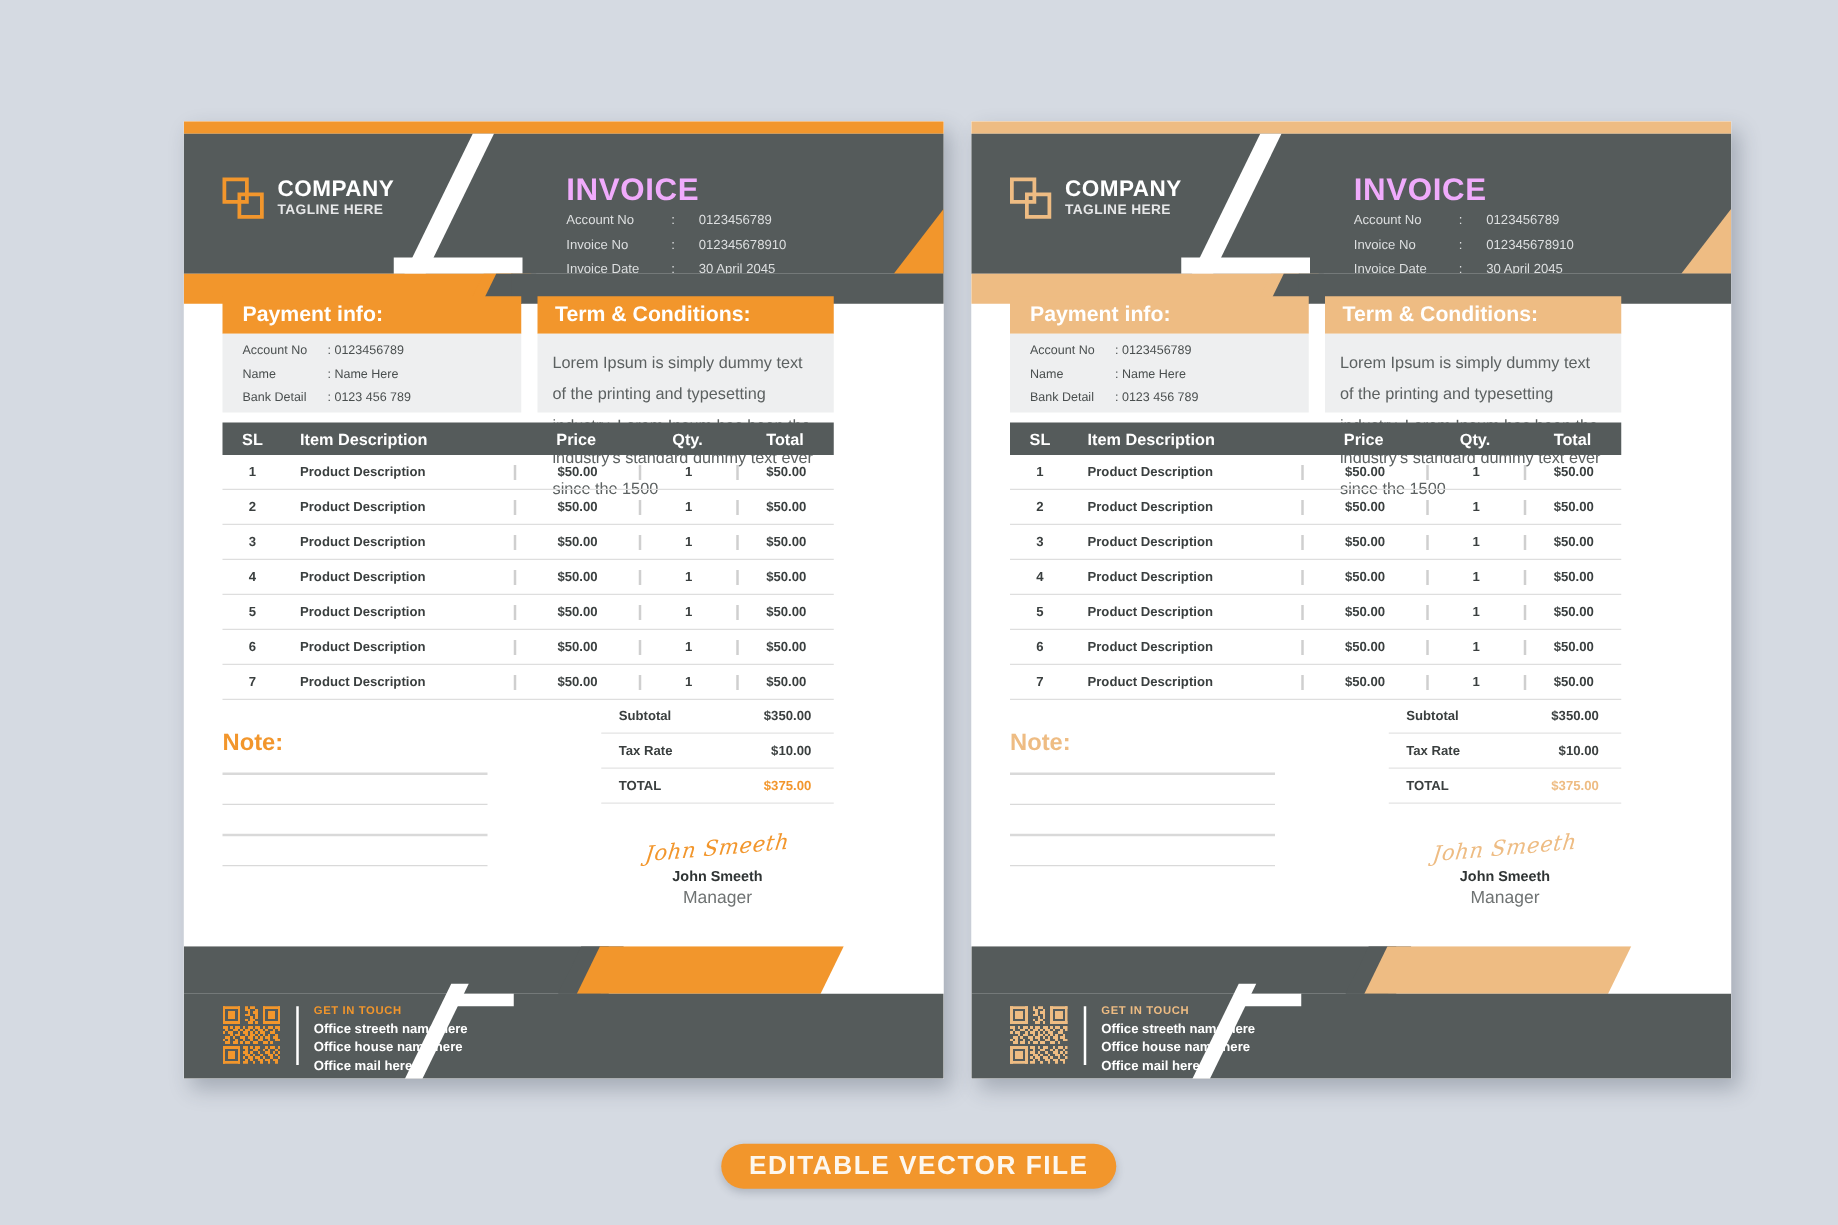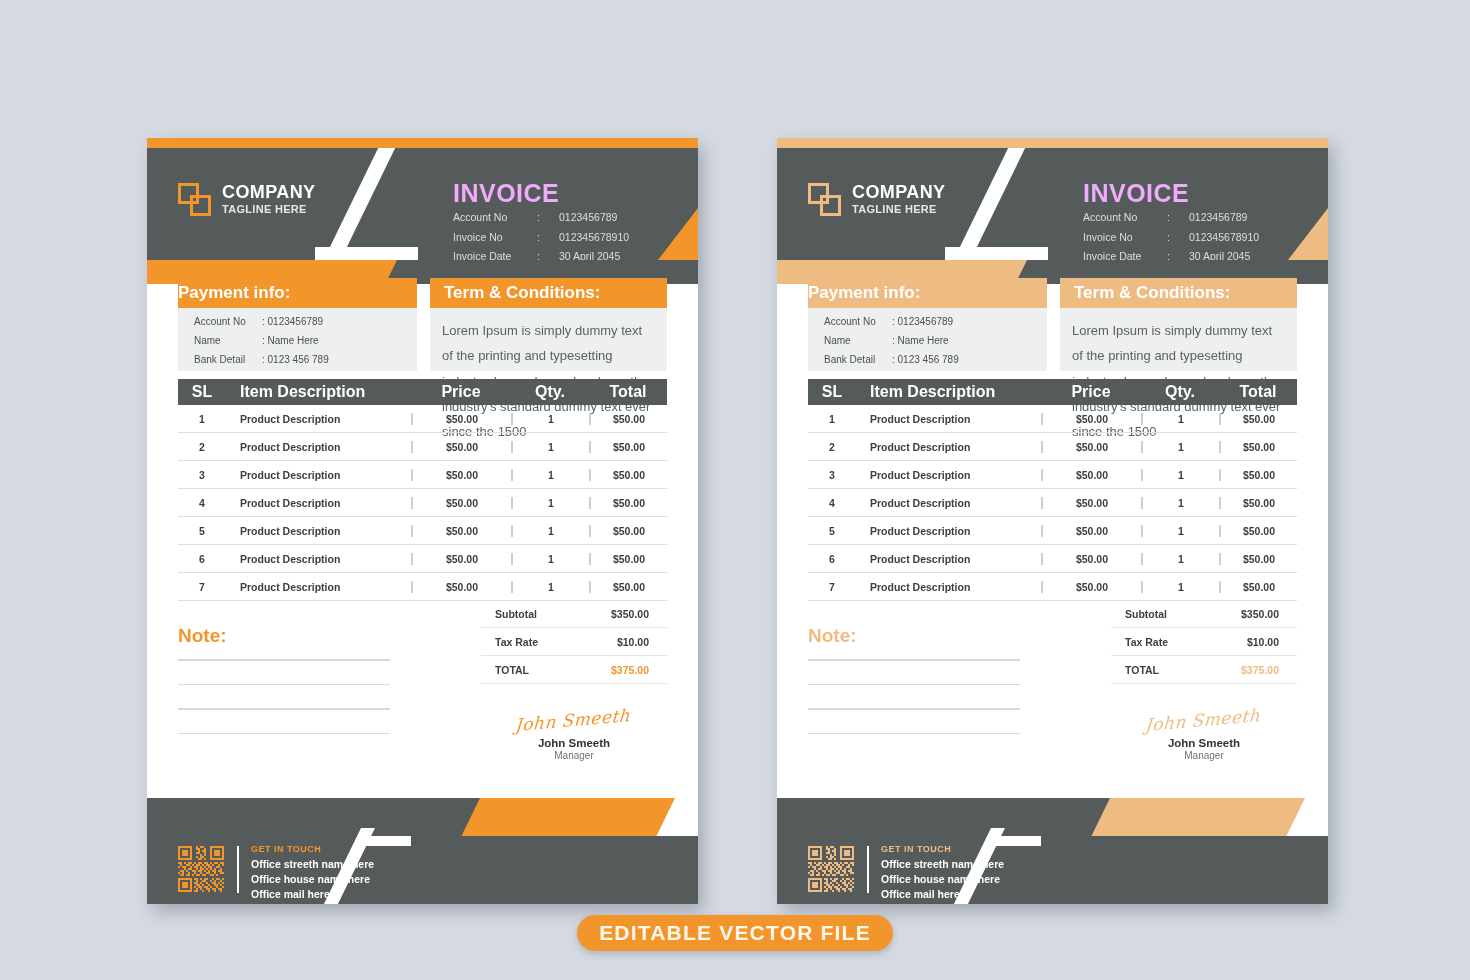--- a/index.html
+++ b/index.html
@@ -7,26 +7,25 @@
     width: 1470px; height: 980px;
     background: #d5dae2;
     font-family: "Liberation Sans", sans-serif;
     overflow: hidden;
   }
   .stage { position: relative; width: 1470px; height: 980px; }
 
   
   .invoice {
     position: absolute;
-    width: 551px;
+    width: 608px;
     height: 766px;
     background: #ffffff;
     box-shadow: 6px 8px 16px rgba(40,50,70,0.28);
     overflow: hidden;
-    margin-top: 41px;
   }
   #inv-left  { left: 147px; top: 97px; }
   #inv-right { left: 777px; top: 97px; }
 
   
   .top-strip { position: absolute; left: 0; top: 0; width: 100%; height: 10px; }
   .header {
     position: absolute; left: 0; top: 10px; width: 100%; height: 112px;
     background: #555b5b; overflow: hidden;
   }
@@ -78,21 +77,21 @@
   }
   .meta { position: absolute; left: 306px; top: 64px; }
   .meta-row { display: flex; font-size: 10.5px; color: #dddfe0; line-height: 1.0; margin-bottom: 9px; }
   .meta-k { width: 84px; }
   .meta-c { width: 22px; }
   .meta-v { }
 
   
   .pay-band {
     position: absolute; left: 31px; top: 140px; width: 239px; height: 30px;
-    display: flex; align-items: center; 
+    display: flex; align-items: center; padding-left: 16px;
   }
   .pay-band span { color: #ffffff; font-size: 17px; font-weight: 700; }
   .terms-band {
     position: absolute; left: 283px; top: 140px; width: 237px; height: 30px;
     display: flex; align-items: center; padding-left: 14px;
   }
   .terms-band span { color: #ffffff; font-size: 17px; font-weight: 700; }
 
   .pay-box {
     position: absolute; left: 31px; top: 170px; width: 239px; height: 63px;
@@ -104,21 +103,21 @@
   .terms-box {
     position: absolute; left: 283px; top: 170px; width: 237px; height: 63px;
     background: #eeeff0; padding: 10px 12px 0 12px;
   }
   .terms-box p { font-size: 13px; color: #5c6161; line-height: 1.95; }
 
   
   .tbl { position: absolute; left: 31px; top: 241px; width: 489px; }
   .tbl-head {
     display: flex; height: 26px; align-items: center;
-    background: #555b5b; color: #ffffff; font-size: 16px; font-weight: 700;
+    background: #555b5b; color: #ffffff; font-size: 13px; font-weight: 700;
   }
   .tbl-row {
     display: flex; height: 28px; align-items: center;
     border-bottom: 1px solid #dedede; color: #3a3f3f; font-size: 10.5px; font-weight: 700;
   }
   .tbl-row:first-of-type { border-top: none; }
   .c-sl   { width: 48px; text-align: center; }
   .c-desc { width: 185px; padding-left: 14px; }
   .c-price{ width: 100px; text-align: center; border-left: 2px solid #cfcfcf; }
   .c-qty  { width: 78px;  text-align: center; border-left: 2px solid #cfcfcf; }
@@ -142,21 +141,21 @@
   .tot-row .v { padding-right: 18px; font-weight: 700; }
   .tot-row.grand .v { font-weight: 700; }
 
   .sign { position: absolute; left: 334px; top: 574px; width: 186px; text-align: center; }
   .sign-mark {
     font-family: "DejaVu Serif", serif; font-style: italic; font-size: 17px;
     letter-spacing: .5px; line-height: 1;
     transform: rotate(-5deg) skewX(-12deg); display: inline-block;
   }
   .sign-name { font-size: 11.5px; font-weight: 700; color: #2f3434; margin-top: 7px; }
-  .sign-role { font-size: 10px; color: #6f7373; margin-top: 1px; }
+  .sign-role { font-size: 14px; color: #6f7373; margin-top: 1px; }
 
   
   .footer { position: absolute; left: 0; bottom: 0; width: 100%; height: 106px; overflow: hidden; }
   .ftr-dark-top {
     position: absolute; left: 0; top: 0; width: 340px; height: 38px; background: #555b5b;
   }
   .ftr-dark-top-skew {
     position: absolute; left: 318px; top: 0; width: 34px; height: 38px;
     background: #555b5b; transform: skewX(-26deg); transform-origin: top left;
   }

